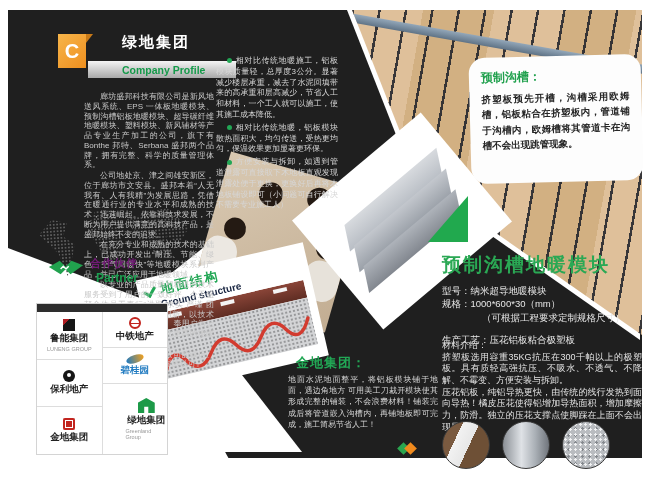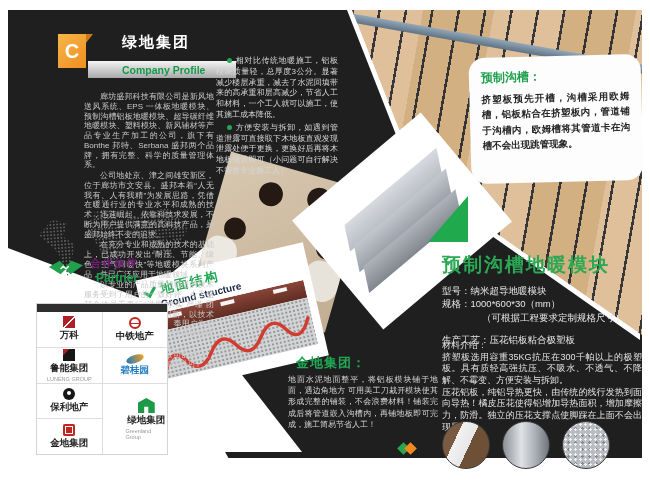--- a/index.html
+++ b/index.html
@@ -185,24 +185,20 @@
       <div id="partner-title-cn">合作伙伴</div>
       <div id="partner-title-en">Partner</div>
     </div>
   </div>
 
   <div class="abs" id="partner-grid">
     <div id="partner-grid-topbar"></div>
     <div id="partner-cols">
       <div class="p-col left">
         <div class="p-cell">
-          <span class="logo-ic" id="ic-vanke"></span>
-          <span class="p-name">万科</span>
-        </div>
-        <div class="p-cell">
           <span class="logo-ic" id="ic-luneng"></span>
           <span class="p-name">鲁能集团</span>
           <span class="p-sub">LUNENG GROUP</span>
         </div>
         <div class="p-cell">
           <span class="logo-ic" id="ic-poly"></span>
           <span class="p-name">保利地产</span>
         </div>
         <div class="p-cell">
           <span class="logo-ic" id="ic-gemdale"></span>
@@ -222,20 +218,21 @@
           <span class="logo-ic" id="ic-greenland"></span>
           <span class="p-name">绿地集团</span>
           <span class="p-sub">Greenland Group</span>
         </div>
       </div>
     </div>
   </div>
 
   <div class="abs" id="adv-list">
     <p><span class="dot"></span><span>相对比传统地暖施工，铝板模块质量轻，总厚度3公分。显著减少楼层承重，减去了水泥回填带来的高承重和层高减少，节省人工和材料，一个工人就可以施工，使其施工成本降低。</span></p>
+    <p><span class="dot"></span><span>相对比传统地暖，铝板模块散热面积大，均匀传送，受热更均匀，保温效果更加显著更环保。</span></p>
     <p><span class="dot"></span><span>方便安装与拆卸，如遇到管道泄露可直接取下木地板直观发现泄露处便于更换，更换好后再将木地板铺设即可（小问题可自行解决不需要专业施工人）</span></p>
   </div>
 
   <div class="abs" id="family-photo">
     <div class="head" style="left:38px;top:18px;width:24px;height:24px;"></div>
     <div class="head" style="left:86px;top:10px;width:24px;height:24px;"></div>
     <div class="head" style="left:14px;top:62px;width:22px;height:22px;"></div>
     <div class="head" style="left:108px;top:56px;width:22px;height:22px;"></div>
     <div class="head" style="left:66px;top:84px;width:22px;height:22px;"></div>
     <div class="shirt" style="left:54px;top:104px;width:44px;height:36px;background:#3d7fae;"></div>

